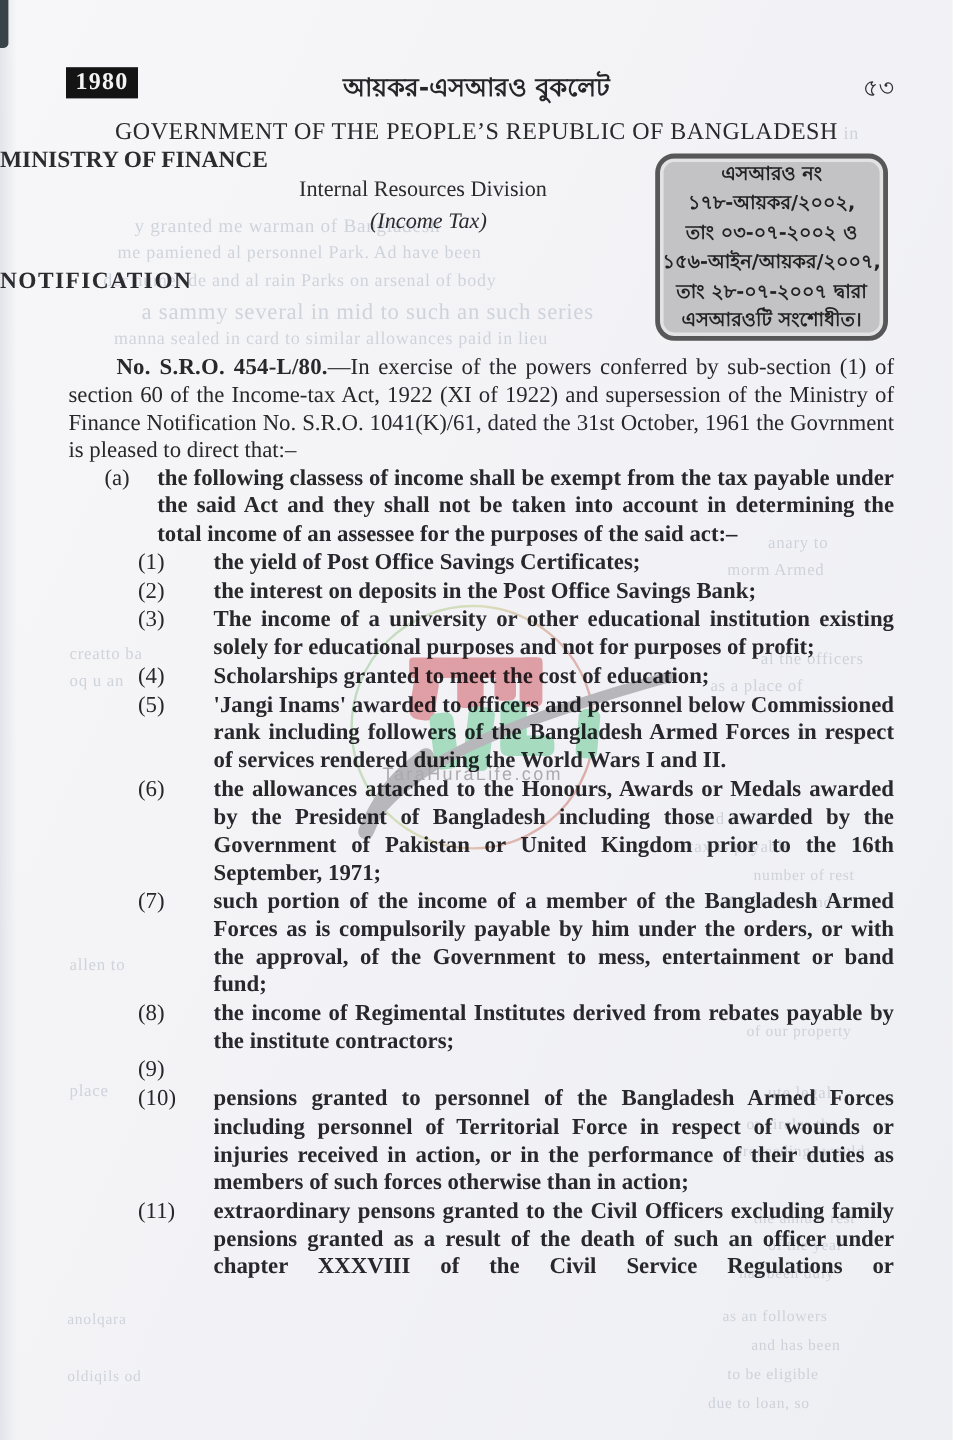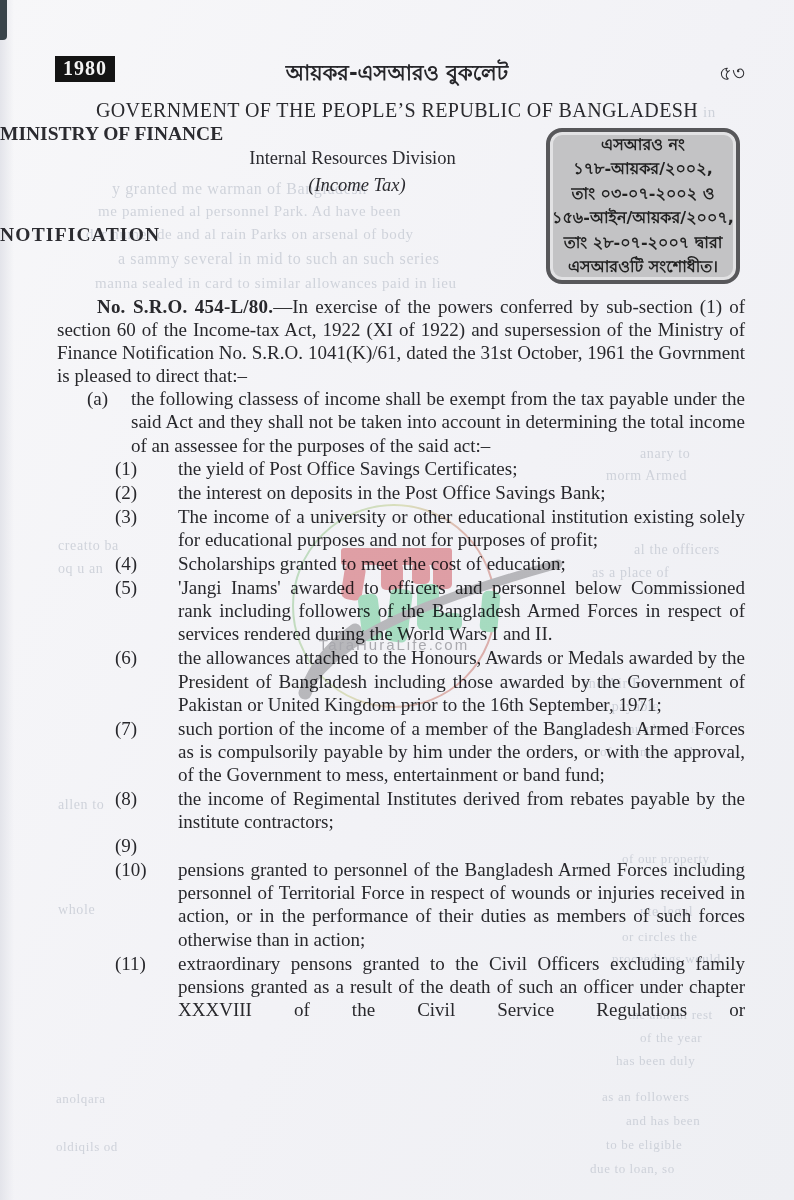--- a/index.html
+++ b/index.html
@@ -45,21 +45,21 @@
   }
 
   
   .doc{position:absolute;left:57px;top:295px;width:688px;font-size:19px;line-height:23.1px;color:#28282c;}
   .doc .intro{text-align:justify;text-indent:40px;margin:0;}
   .row{display:flex;margin:0;}
   .clause{margin-left:30px;}
   .clause .num{flex:none;width:44px;}
   .item{margin-left:58px;margin-bottom:1px;}
   .item .num{flex:none;width:63px;}
-  .itxt{flex:1;text-align:justify;}
+  .itxt{flex:1;text-align:justify;font-weight:bold;}
   .item:last-child .itxt{text-align-last:justify;}
   b.sro{letter-spacing:.2px;}
 
   
   .wm{position:absolute;left:285px;top:492px;opacity:.62;mix-blend-mode:multiply;pointer-events:none;}
   .wm-text{font-family:"Liberation Sans","DejaVu Sans",sans-serif;}
 </style>
 </head>
 <body>
 
@@ -68,35 +68,35 @@
   <div class="edge-shade"></div>
   <div class="spine"></div>
 
   <div class="bleed">
 
   <span style="left: 703px; top: 104px; font-size: 15px;">in</span>
       <span style="left: 556px; top: 130px; font-size: 14px;">the pelivanaec al thew</span>
       <span style="left: 112px; top: 180px; font-size: 16px;">y granted me warman of Bangladesh</span>
       <span style="left: 98px; top: 203px; font-size: 15px;">me pamiened al personnel Park. Ad have been</span>
       <span style="left: 86px; top: 226px; font-size: 15px;">der numer de and al rain Parks on arsenal of body</span>
-      <span style="left: 118px; top: 250px; font-size: 16px;">a sammy several in mid to such an such series</span>
+      <span style="left: 118px; top: 250px; font-size: 19px;">a sammy several in mid to such an such series</span>
       <span style="left: 95px; top: 275px; font-size: 15px;">manna sealed in card to similar allowances paid in lieu</span>
       <span style="left: 640px; top: 446px; font-size: 14px;">anary to</span>
       <span style="left: 606px; top: 468px; font-size: 14px;">morm Armed</span>
       <span style="left: 58px; top: 538px; font-size: 14px;">creatto ba</span>
       <span style="left: 634px; top: 542px; font-size: 14px;">al the officers</span>
       <span style="left: 58px; top: 561px; font-size: 14px;">oq u an</span>
       <span style="left: 592px; top: 565px; font-size: 14px;">as a place of</span>
       <span style="left: 582px; top: 676px; font-size: 14px;">and Air Force</span>
       <span style="left: 574px; top: 699px; font-size: 14px;">tax is payable</span>
       <span style="left: 628px; top: 721px; font-size: 13px;">number of rest</span>
       <span style="left: 600px; top: 744px; font-size: 13px;">of incentive and so</span>
       <span style="left: 58px; top: 797px; font-size: 14px;">allen to</span>
       <span style="left: 622px; top: 851px; font-size: 13px;">of our property</span>
-      <span style="left: 58px; top: 902px; font-size: 14px;">whole</span>
+      <span style="left: 58px; top: 902px; font-size: 14px;">place</span>
       <span style="left: 640px; top: 904px; font-size: 14px;">ute legal</span>
       <span style="left: 622px; top: 929px; font-size: 13px;">or circles the</span>
       <span style="left: 612px; top: 951px; font-size: 13px;">proceedings would</span>
       <span style="left: 628px; top: 1007px; font-size: 13px;">the annual rest</span>
       <span style="left: 640px; top: 1030px; font-size: 13px;">of the year</span>
       <span style="left: 616px; top: 1053px; font-size: 13px;">has been duly</span>
       <span style="left: 602px; top: 1089px; font-size: 13px;">as an followers</span>
       <span style="left: 626px; top: 1113px; font-size: 13px;">and has been</span>
       <span style="left: 606px; top: 1137px; font-size: 13px;">to be eligible</span>
       <span style="left: 590px; top: 1161px; font-size: 13px;">due to loan, so</span>

